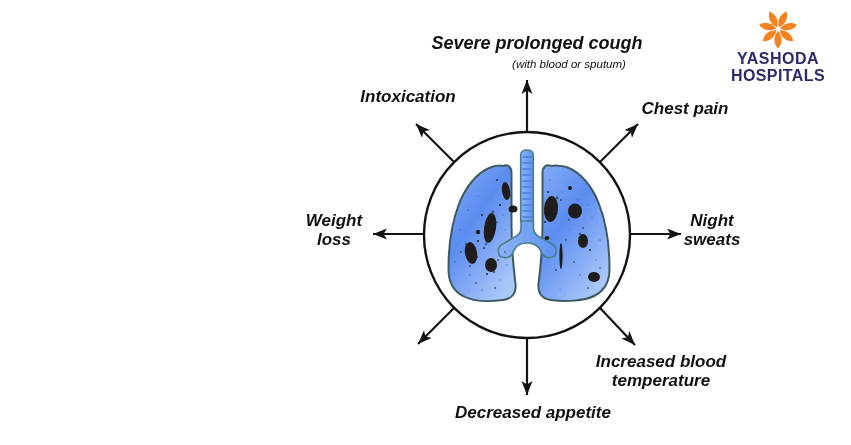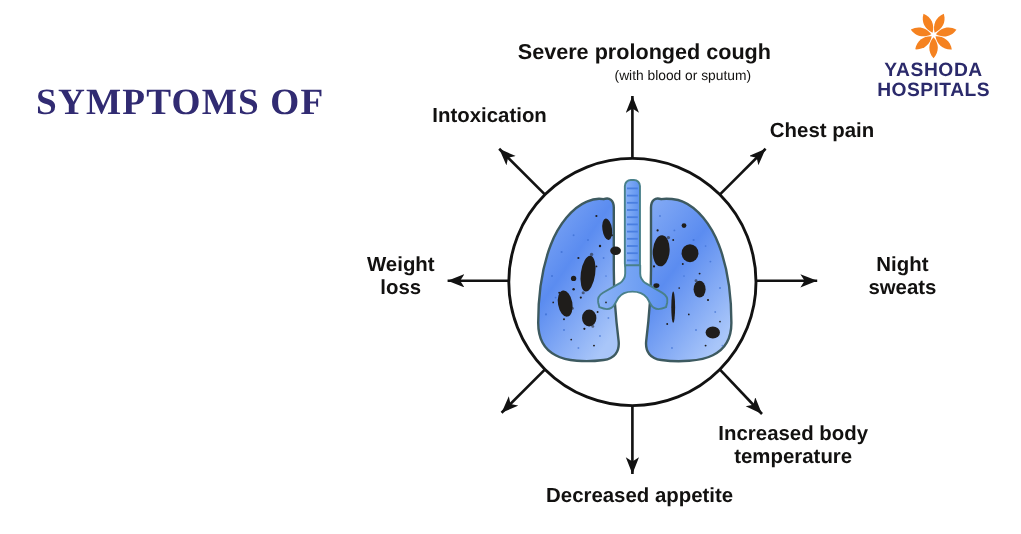--- a/index.html
+++ b/index.html
@@ -18,39 +18,38 @@
   #logo{position:absolute;left:718px;top:8px;width:120px;text-align:center;color:#2B2A6B;}
   #logo .flower{display:block;margin:0 auto;}
   #logo .lg-name{font-weight:bold;font-size:16px;letter-spacing:.5px;line-height:18px;}
   #logo .lg-sub{font-weight:bold;font-size:16px;letter-spacing:.4px;line-height:16px;text-align:center;}
   
   #diagram-svg{position:absolute;left:0;top:0;}
   
   .sym{
     position:absolute;transform:translateX(-50%);
     font-weight:bold;font-size:17px;line-height:19px;color:#121110;
-    text-align:center;white-space:pre-line;
+    text-align:center;white-space:pre-line;font-style:italic;
   }
   #sym-top{top:34px;left:537px;font-size:18px;}
   #sym-top-sub{top:58px;left:569px;font-size:11.5px;font-weight:normal;line-height:13px;}
   #sym-topleft{top:87px;left:408px;}
   #sym-topright{top:99px;left:657px;margin-left:28px;}
   #sym-left{top:211px;left:334px;}
-  #sym-right{top:211px;left:752px;}
+  #sym-right{top:211px;left:712px;}
   #sym-bottomleft{top:352px;left:406px;}
   #sym-bottomright{top:352px;left:661px;}
   #sym-bottom{top:403px;left:533px;}
 </style>
 </head>
 <body>
 
 <div id="stage">
 
   <div id="title">
-    <div>SYMPTOMS OF</div>
   </div>
 
   <div id="logo">
     <svg class="flower" width="44" height="42" viewBox="-22 -21 44 42">
       <g fill="#F58220" transform="rotate(26)">
         <path d="M0 -2 C4.4 -7 5 -14 0 -19.5 C-5 -14 -4.4 -7 0 -2 Z"></path>
         <path d="M0 -2 C4.4 -7 5 -14 0 -19.5 C-5 -14 -4.4 -7 0 -2 Z" transform="rotate(51.4)"></path>
         <path d="M0 -2 C4.4 -7 5 -14 0 -19.5 C-5 -14 -4.4 -7 0 -2 Z" transform="rotate(102.8)"></path>
         <path d="M0 -2 C4.4 -7 5 -14 0 -19.5 C-5 -14 -4.4 -7 0 -2 Z" transform="rotate(154.2)"></path>
         <path d="M0 -2 C4.4 -7 5 -14 0 -19.5 C-5 -14 -4.4 -7 0 -2 Z" transform="rotate(205.6)"></path>
@@ -200,16 +199,16 @@
   </svg>
 
   <div class="sym" id="sym-top">Severe prolonged cough</div>
   <div class="sym" id="sym-top-sub">(with blood or sputum)</div>
   <div class="sym" id="sym-topleft">Intoxication</div>
   <div class="sym" id="sym-topright">Chest pain</div>
   <div class="sym" id="sym-left">Weight
 loss</div>
   <div class="sym" id="sym-right">Night
 sweats</div>
-  <div class="sym" id="sym-bottomright">Increased body
+  <div class="sym" id="sym-bottomright">Increased blood
 temperature</div>
   <div class="sym" id="sym-bottom">Decreased appetite</div>
 </div>
 
 </body></html>

